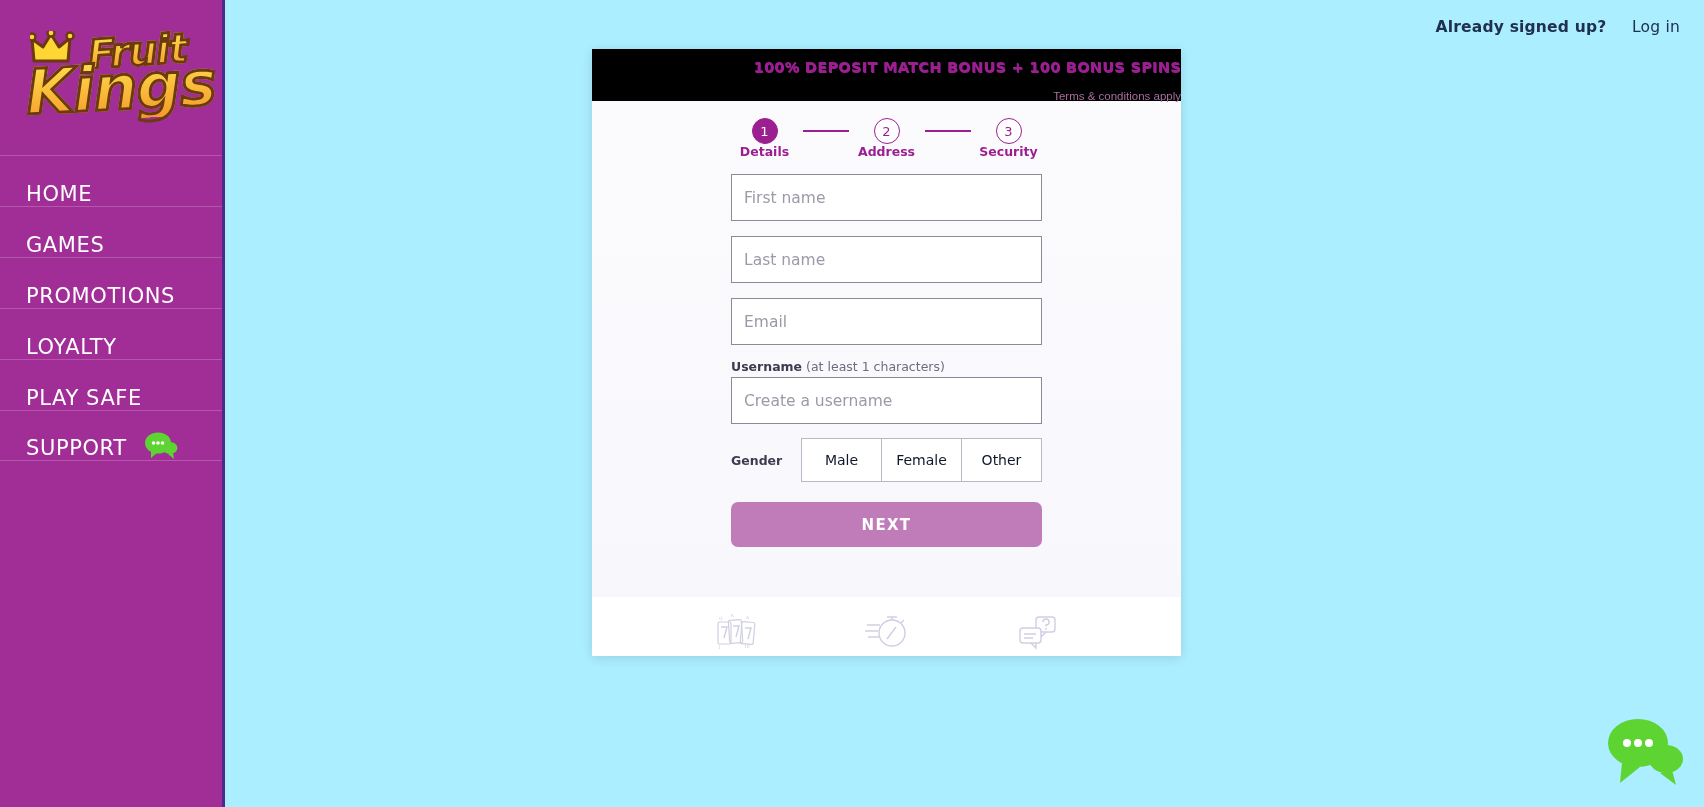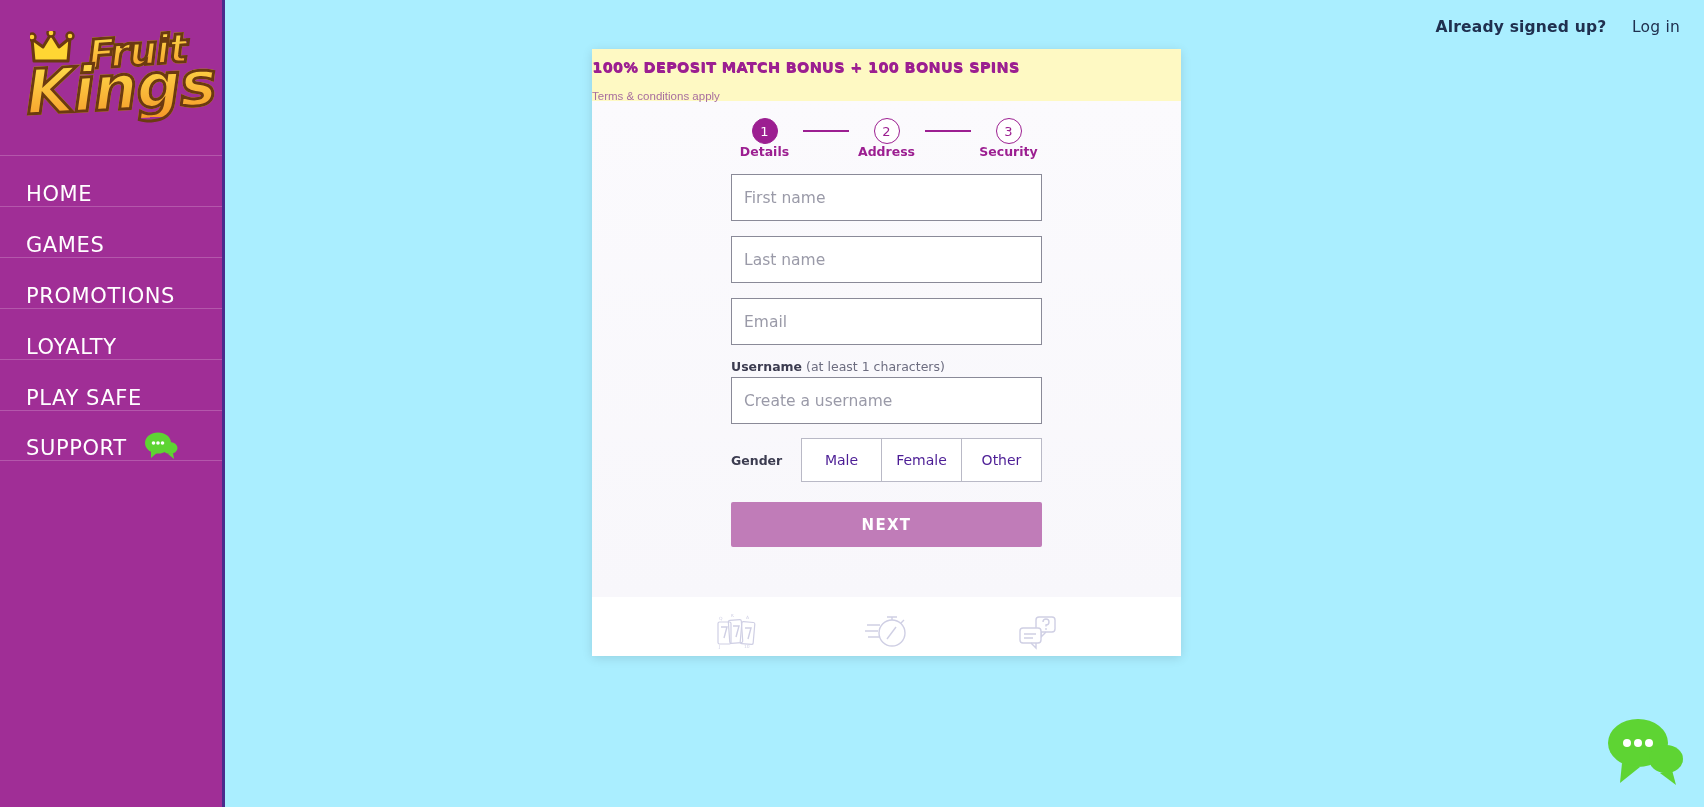--- a/index.html
+++ b/index.html
@@ -111,25 +111,25 @@
     position: absolute;
     left: 592px;
     top: 49px;
     width: 589px;
     height: 607px;
     background: #ffffff;
     box-shadow: 0 2px 10px rgba(0,0,0,0.12);
     overflow: hidden;
   }
   #bonus-banner {
-    background: #fef9c3;
+    background: #000000;
     height: 52px;
     display: flex;
     flex-direction: column;
-    align-items: flex-start;
+    align-items: flex-end;
     justify-content: center;
     padding-top: 10px;
   }
   #bonus-title {
     color: #9c1f91;
     font-size: 14.5px;
     font-weight: bold;
     font-family: "DejaVu Sans", sans-serif;
     letter-spacing: 0.3px;
     text-shadow: 0.5px 0.5px 0 #9c1f91;
@@ -228,34 +228,34 @@
   .gender-opt {
     flex: 1;
     height: 44px;
     border: 1px solid #b9b9c6;
     border-left: none;
     background: #ffffff;
     display: flex;
     align-items: center;
     justify-content: center;
     font-size: 14px;
-    color: #4c1d95;
+    color: #0f172a;
     cursor: pointer;
     font-family: "DejaVu Sans", sans-serif;
   }
   .gender-opt.first { border-left: 1px solid #b9b9c6; }
 
   #next-button {
     display: block;
     width: 311px;
     height: 45px;
     margin: 20px auto 0 auto;
     background: #c07cb8;
     border: none;
-    border-radius: 2px;
+    border-radius: 7px;
     color: #ffffff;
     font-size: 15px;
     font-weight: bold;
     letter-spacing: 1.3px;
     cursor: pointer;
     font-family: "DejaVu Sans", sans-serif;
   }
 
   
   #modal-footer {

